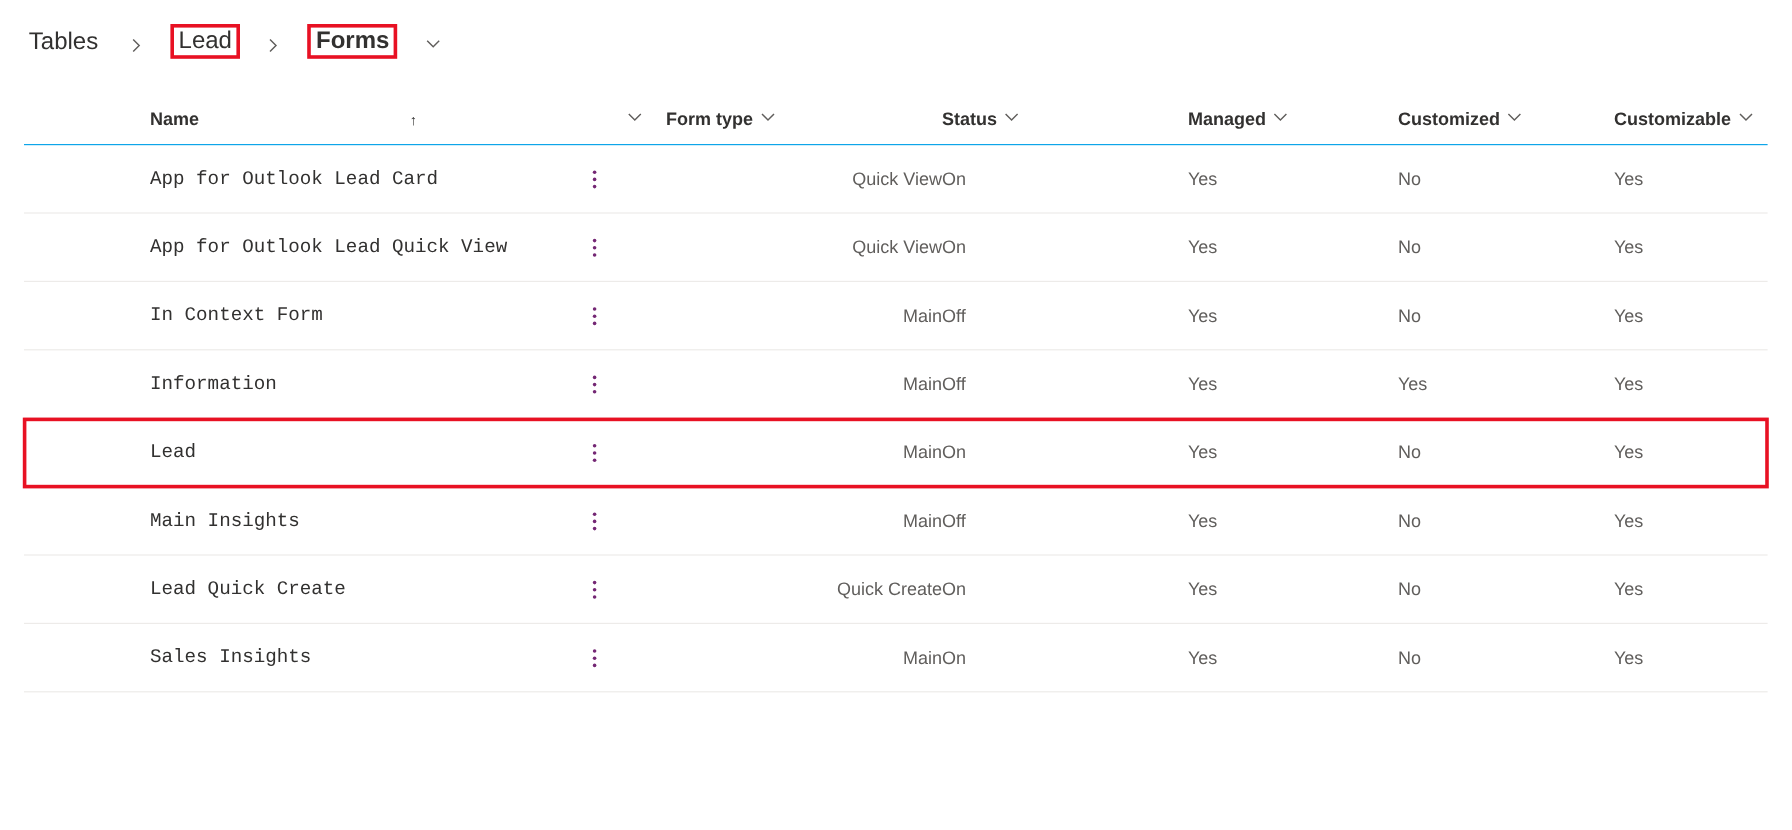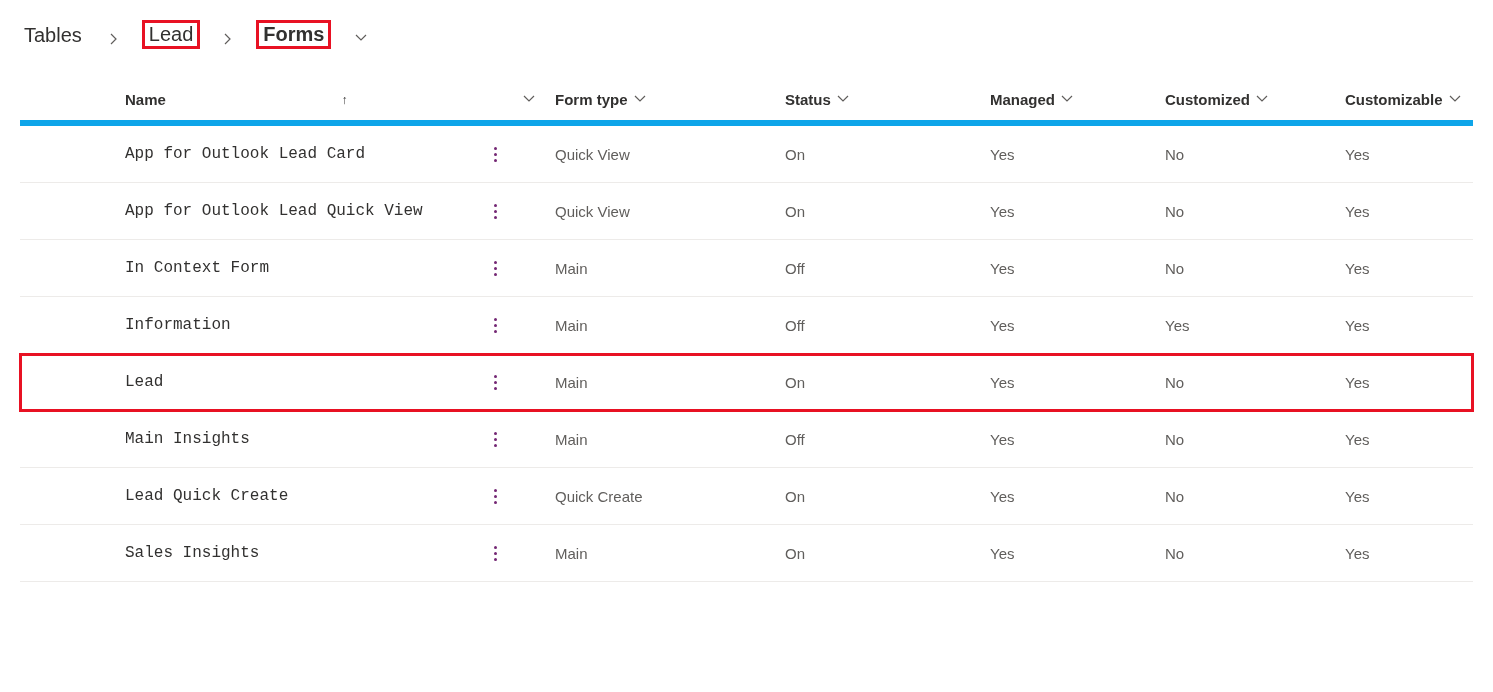--- a/index.html
+++ b/index.html
@@ -38,36 +38,36 @@
       color: #605e5c;
       margin-left: 2px;
     }
     .table-container {
       width: 100%;
     }
     .header-row {
       display: flex;
       align-items: center;
       padding: 12px 0;
-      border-bottom: 6px solid #0ea5e9;
+      border-bottom: 1px solid #0ea5e9;
     }
     .data-row {
       display: flex;
       align-items: center;
       padding: 18px 0;
       border-bottom: 1px solid #edebe9;
       position: relative;
     }
     .data-row.highlighted {
       outline: 3px solid #E81123;
       outline-offset: -2px;
     }
     .col-checkbox { width: 105px; flex-shrink: 0; }
     .col-name { width: 430px; flex-shrink: 0; display: flex; align-items: center; justify-content: space-between; padding-right: 20px;}
-    .col-formtype { width: 230px; flex-shrink: 0; }
+    .col-formtype { width: 230px; flex-shrink: 0; text-align: right; }
     .col-status { width: 180px; flex-shrink: 0; }
     .col-managed { width: 175px; flex-shrink: 0; margin-left: 25px; }
     .col-customized { width: 180px; flex-shrink: 0; }
     .col-customizable { width: 180px; flex-shrink: 0; }
     .col-header {
       font-weight: 600;
       font-size: 15px;
       color: #323130;
       display: flex;
       align-items: center;

